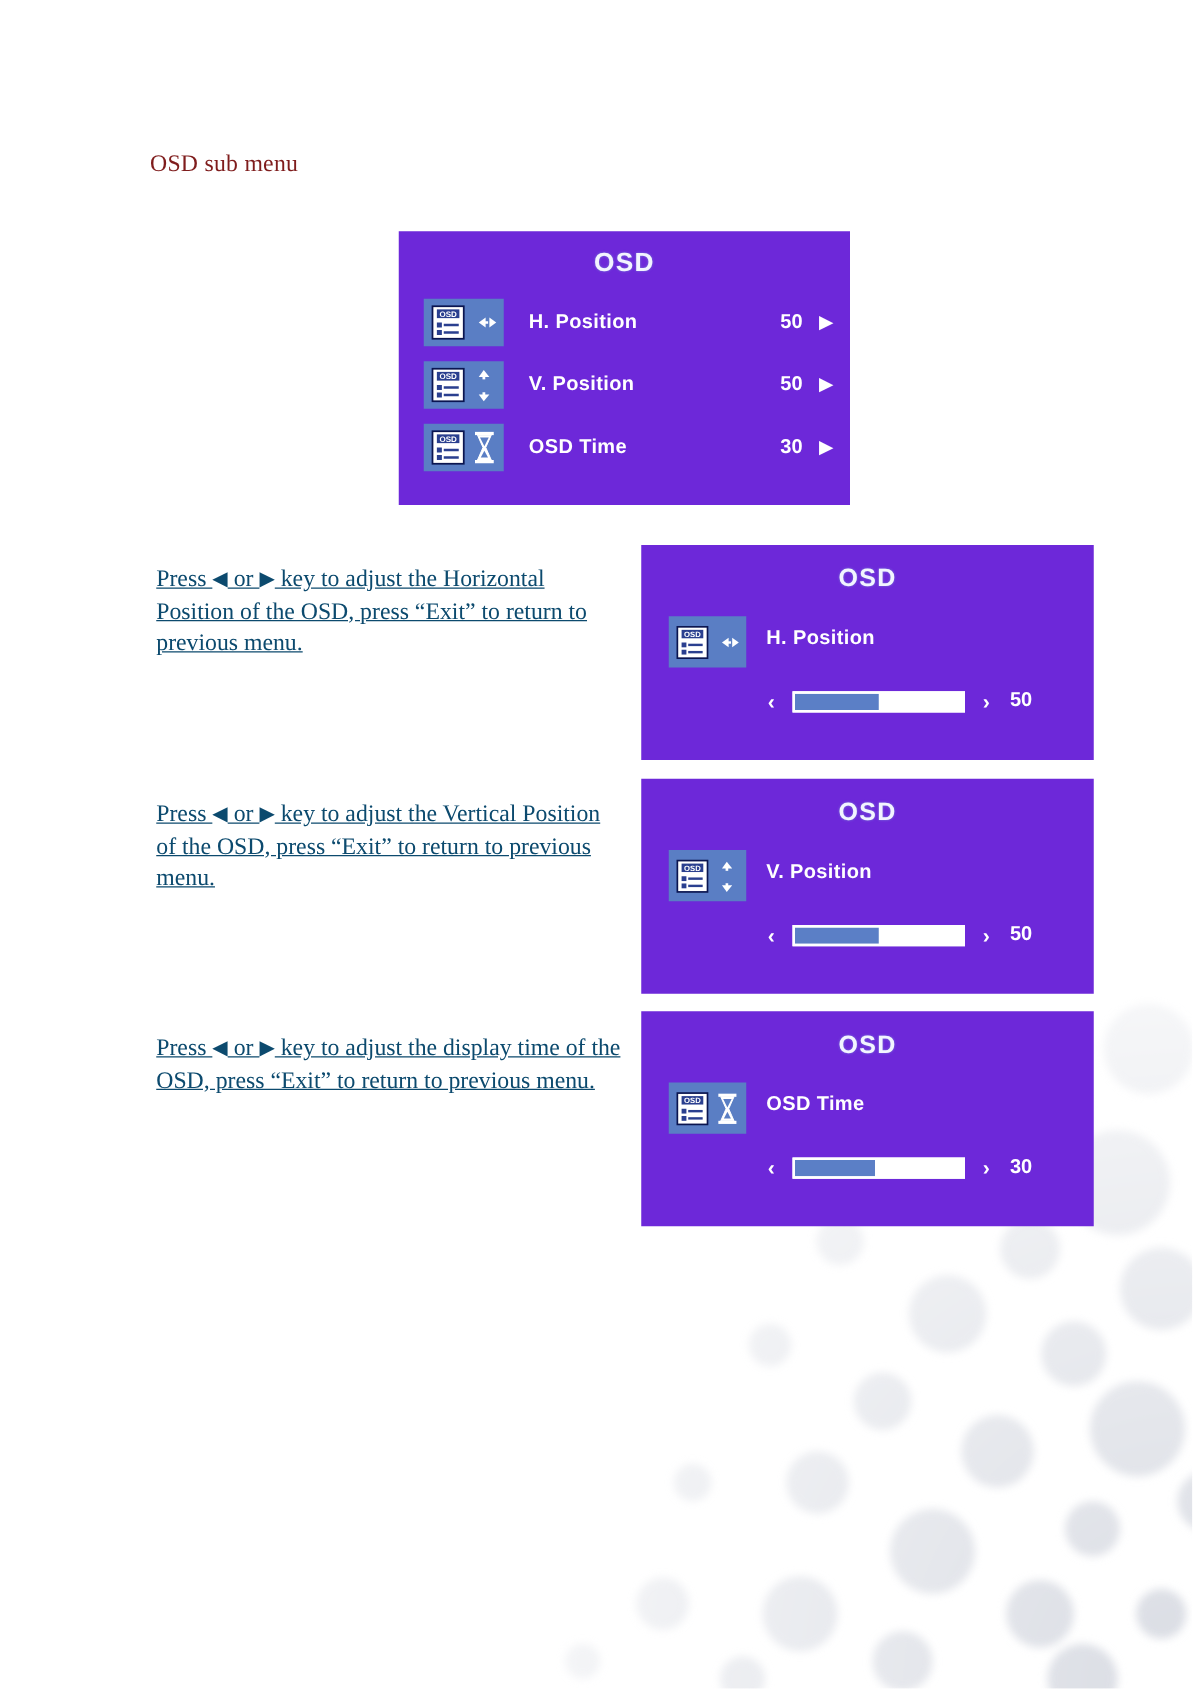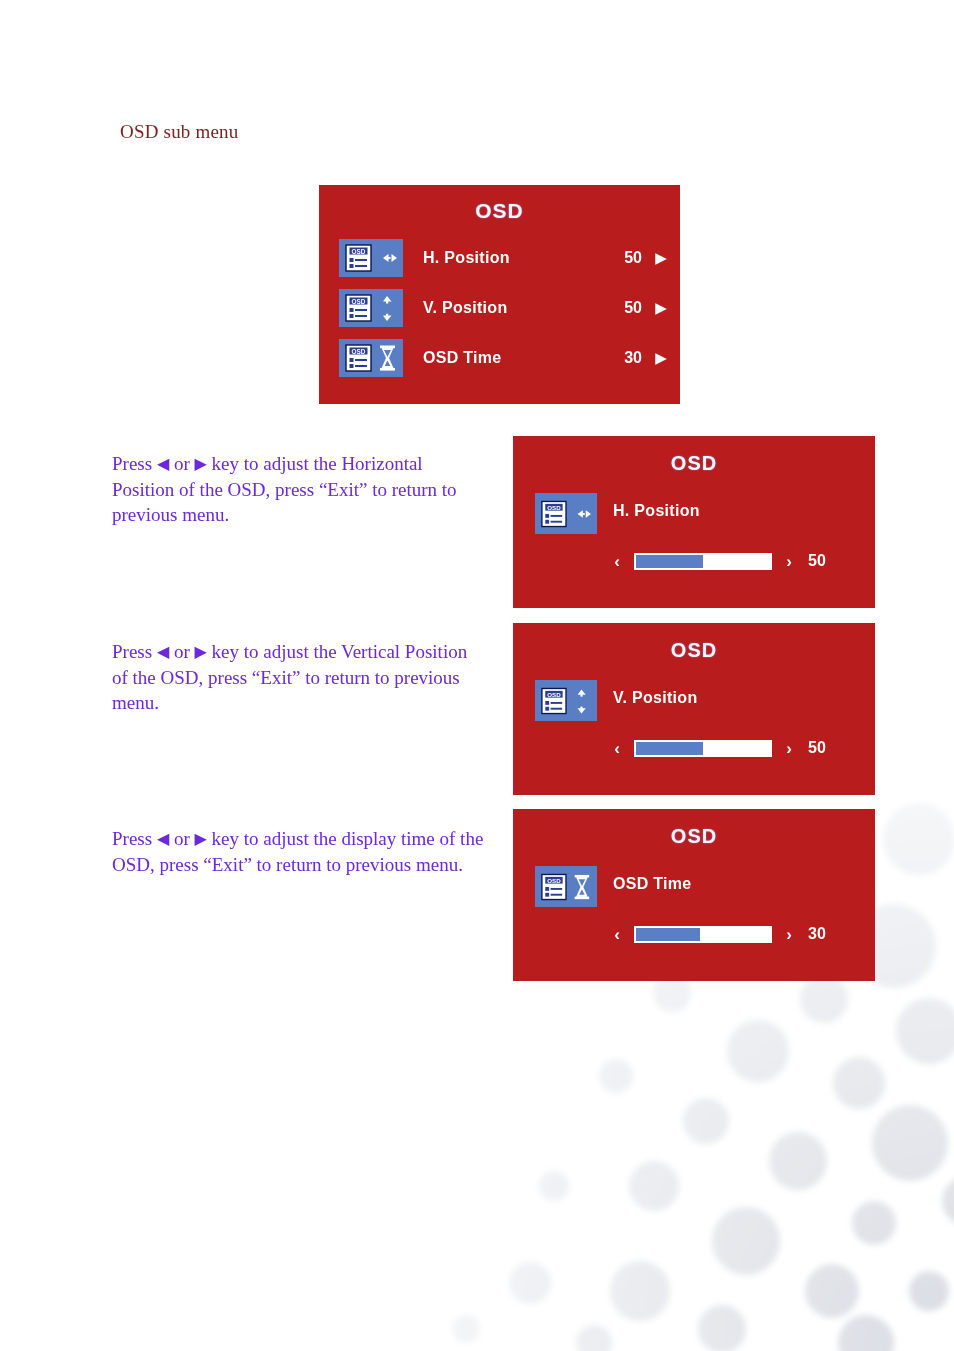--- a/index.html
+++ b/index.html
@@ -33,21 +33,21 @@
     top: 121px;
     font-size: 19px;
     color: #7f1d1d;
     letter-spacing: .2px;
     white-space: nowrap;
   }
 
   
   .osd-panel {
     position: absolute;
-    background: #b91c1c;
+    background: #6d28d9;
     z-index: 2;
   }
   .osd-title {
     position: absolute;
     left: 0;
     right: 0;
     text-align: center;
     color: #f2f4ff;
     font-family: "Liberation Sans", sans-serif;
     font-weight: bold;
@@ -113,26 +113,27 @@
   }
 
   
   .osd-icon {
     display: block;
   }
 
   
   .instruction {
     position: absolute;
-    left: 112px;
+    left: 125px;
     width: 372px;
     font-size: 19px;
     line-height: 25.5px;
-    color: #6d28d9;
+    color: #0c4a6e;
     z-index: 2;
+    text-decoration: underline;
   }
   .instruction .tri {
     display: inline-block;
     font-size: 16px;
     line-height: 1;
     position: relative;
     top: -1px;
     letter-spacing: 0;
   }
 

